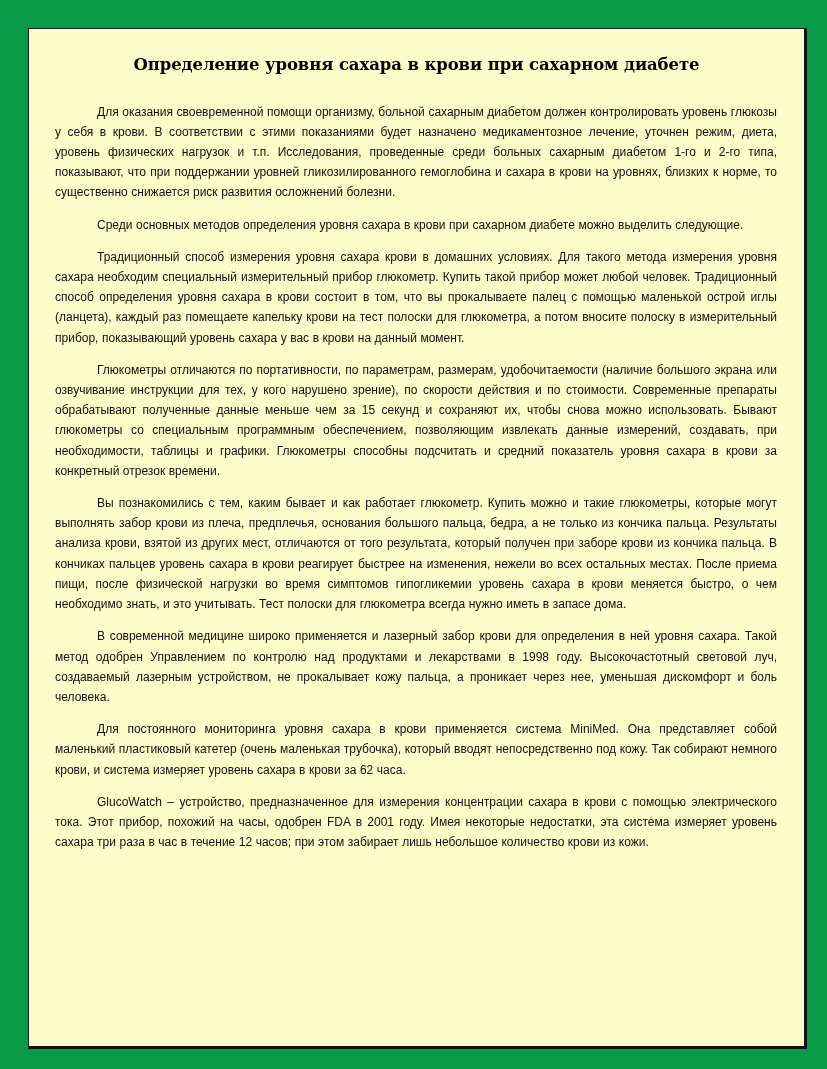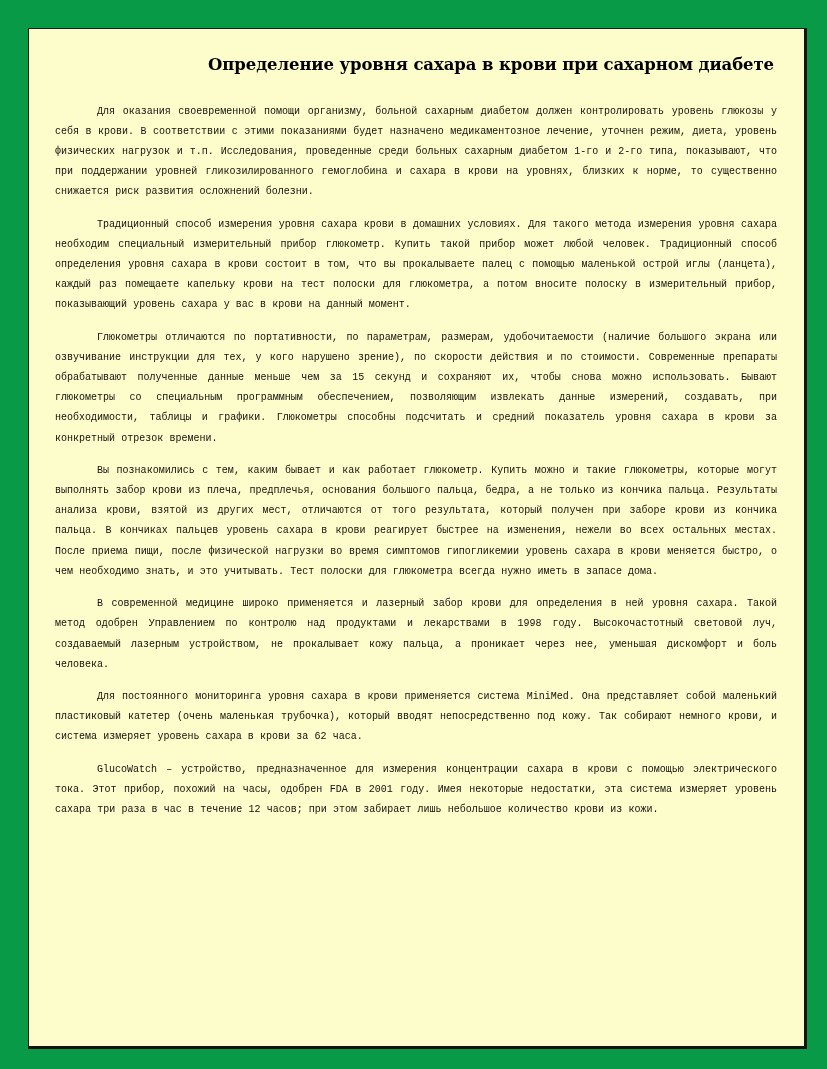--- a/index.html
+++ b/index.html
@@ -44,29 +44,29 @@
     padding: 26px 24px 10px 24px;
     box-sizing: border-box;
   }
 
   .doc-title {
     font-family: "DejaVu Serif", "Liberation Serif", serif;
     font-weight: bold;
     font-size: 16.5px;
     line-height: 1.25;
     color: #000000;
-    text-align: right;
+    text-align: center;
     letter-spacing: -0.1px;
     margin: 0 0 26px 0;
     padding: 0 6px;
   }
 
   .doc-paragraph {
-    font-family: Liberation Mono, monospace;
-    font-size: 10px;
+    font-family: Liberation Sans, sans-serif;
+    font-size: 12px;
     line-height: 20.2px;
     color: #12100a;
     text-align: justify;
     text-justify: inter-word;
     text-indent: 42px;
     margin: 0 0 12px 0;
     padding: 0 3px 0 2px;
     letter-spacing: 0px;
     word-spacing: 0.2px;
     hyphens: none;
@@ -80,20 +80,21 @@
 <body>
 
 <div id="page-root">
   <div class="page-frame">
     <div class="doc-body">
 
       <h1 class="doc-title">Определение уровня сахара в крови при сахарном диабете</h1>
 
       <p class="doc-paragraph">Для оказания своевременной помощи организму, больной сахарным диабетом должен контролировать уровень глюкозы у себя в крови. В соответствии с этими показаниями будет назначено медикаментозное лечение, уточнен режим, диета, уровень физических нагрузок и т.п. Исследования, проведенные среди больных сахарным диабетом 1-го и 2-го типа, показывают, что при поддержании уровней гликозилированного гемоглобина и сахара в крови на уровнях, близких к норме, то существенно снижается риск развития осложнений болезни.</p>
 
+      <p class="doc-paragraph">Среди основных методов определения уровня сахара в крови при сахарном диабете можно выделить следующие.</p>
 
       <p class="doc-paragraph">Традиционный способ измерения уровня сахара крови в домашних условиях. Для такого метода измерения уровня сахара необходим специальный измерительный прибор глюкометр. Купить такой прибор может любой человек. Традиционный способ определения уровня сахара в крови состоит в том, что вы прокалываете палец с помощью маленькой острой иглы (ланцета), каждый раз помещаете капельку крови на тест полоски для глюкометра, а потом вносите полоску в измерительный прибор, показывающий уровень сахара у вас в крови на данный момент.</p>
 
       <p class="doc-paragraph">Глюкометры отличаются по портативности, по параметрам, размерам, удобочитаемости (наличие большого экрана или озвучивание инструкции для тех, у кого нарушено зрение), по скорости действия и по стоимости. Современные препараты обрабатывают полученные данные меньше чем за 15 секунд и сохраняют их, чтобы снова можно использовать. Бывают глюкометры со специальным программным обеспечением, позволяющим извлекать данные измерений, создавать, при необходимости, таблицы и графики. Глюкометры способны подсчитать и средний показатель уровня сахара в крови за конкретный отрезок времени.</p>
 
       <p class="doc-paragraph">Вы познакомились с тем, каким бывает и как работает глюкометр. Купить можно и такие глюкометры, которые могут выполнять забор крови из плеча, предплечья, основания большого пальца, бедра, а не только из кончика пальца. Результаты анализа крови, взятой из других мест, отличаются от того результата, который получен при заборе крови из кончика пальца. В кончиках пальцев уровень сахара в крови реагирует быстрее на изменения, нежели во всех остальных местах. После приема пищи, после физической нагрузки во время симптомов гипогликемии уровень сахара в крови меняется быстро, о чем необходимо знать, и это учитывать. Тест полоски для глюкометра всегда нужно иметь в запасе дома.</p>
 
       <p class="doc-paragraph">В современной медицине широко применяется и лазерный забор крови для определения в ней уровня сахара. Такой метод одобрен Управлением по контролю над продуктами и лекарствами в 1998 году.  Высокочастотный световой луч, создаваемый  лазерным устройством, не прокалывает кожу пальца, а проникает через нее, уменьшая дискомфорт и боль человека.</p>
 
       <p class="doc-paragraph">Для постоянного мониторинга уровня сахара в крови применяется система MiniMed. Она представляет собой маленький пластиковый катетер (очень маленькая трубочка), который вводят непосредственно под кожу. Так собирают немного крови, и система измеряет уровень сахара в крови за 62 часа.</p>

